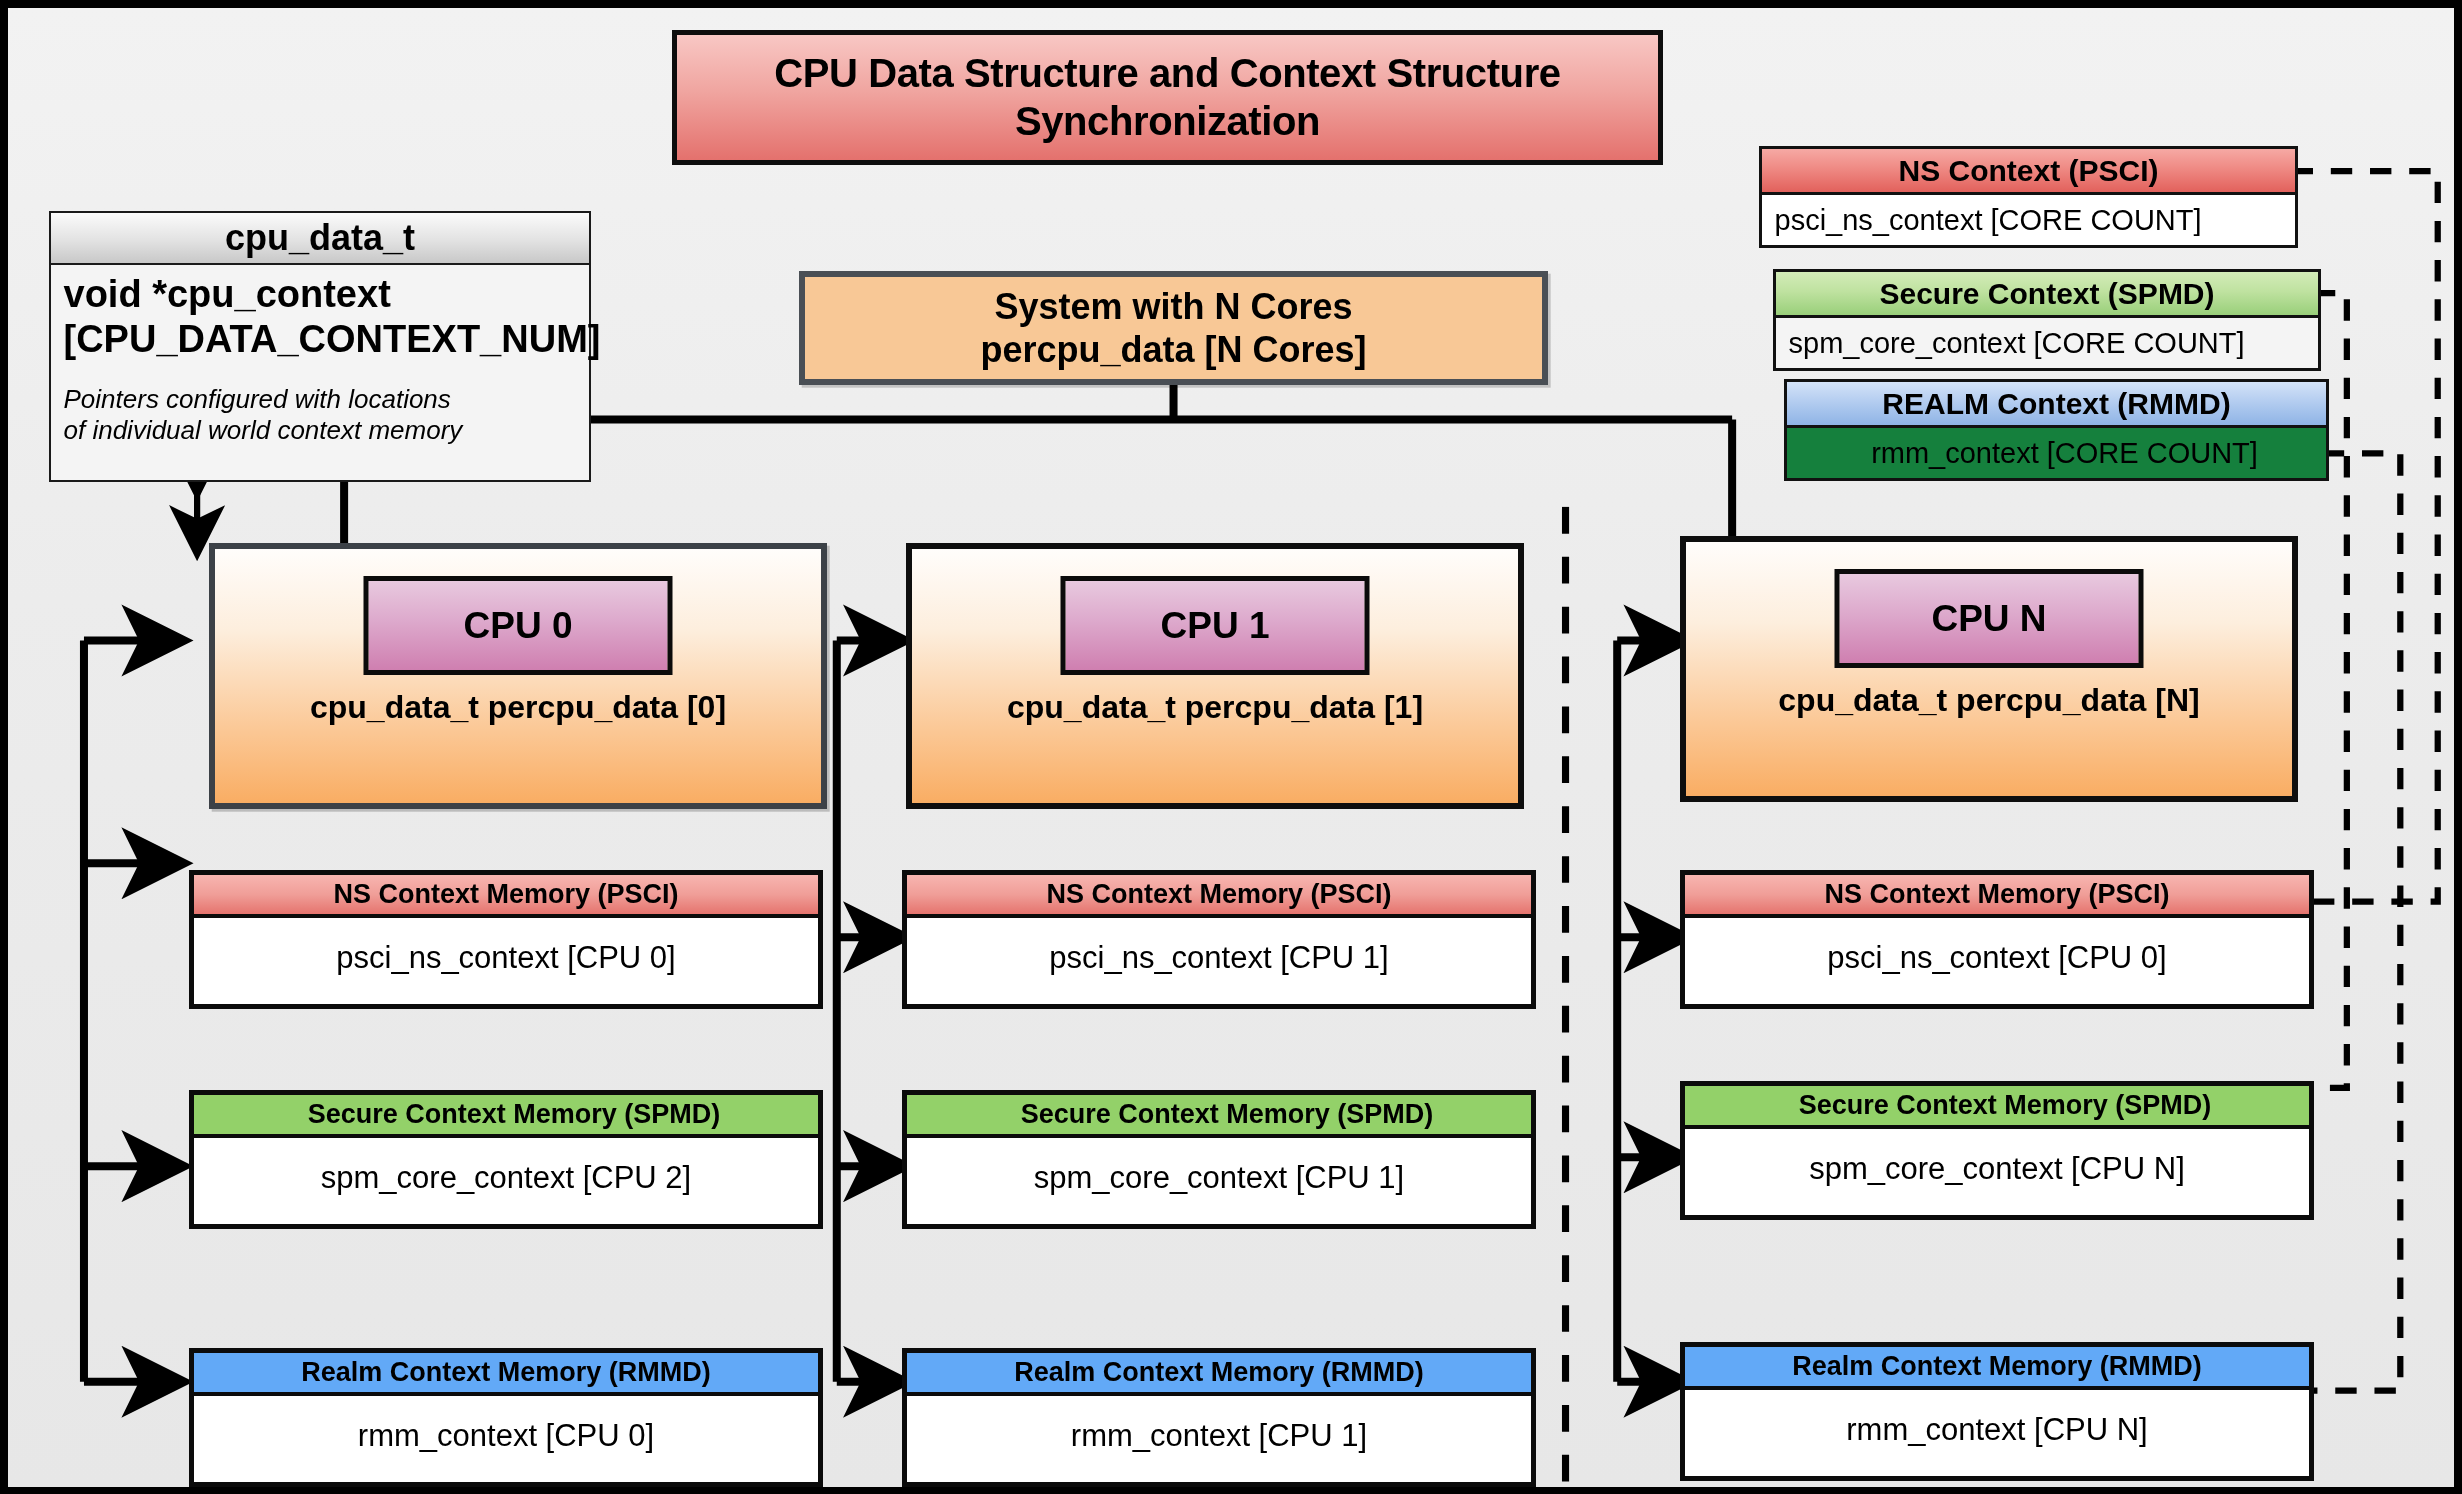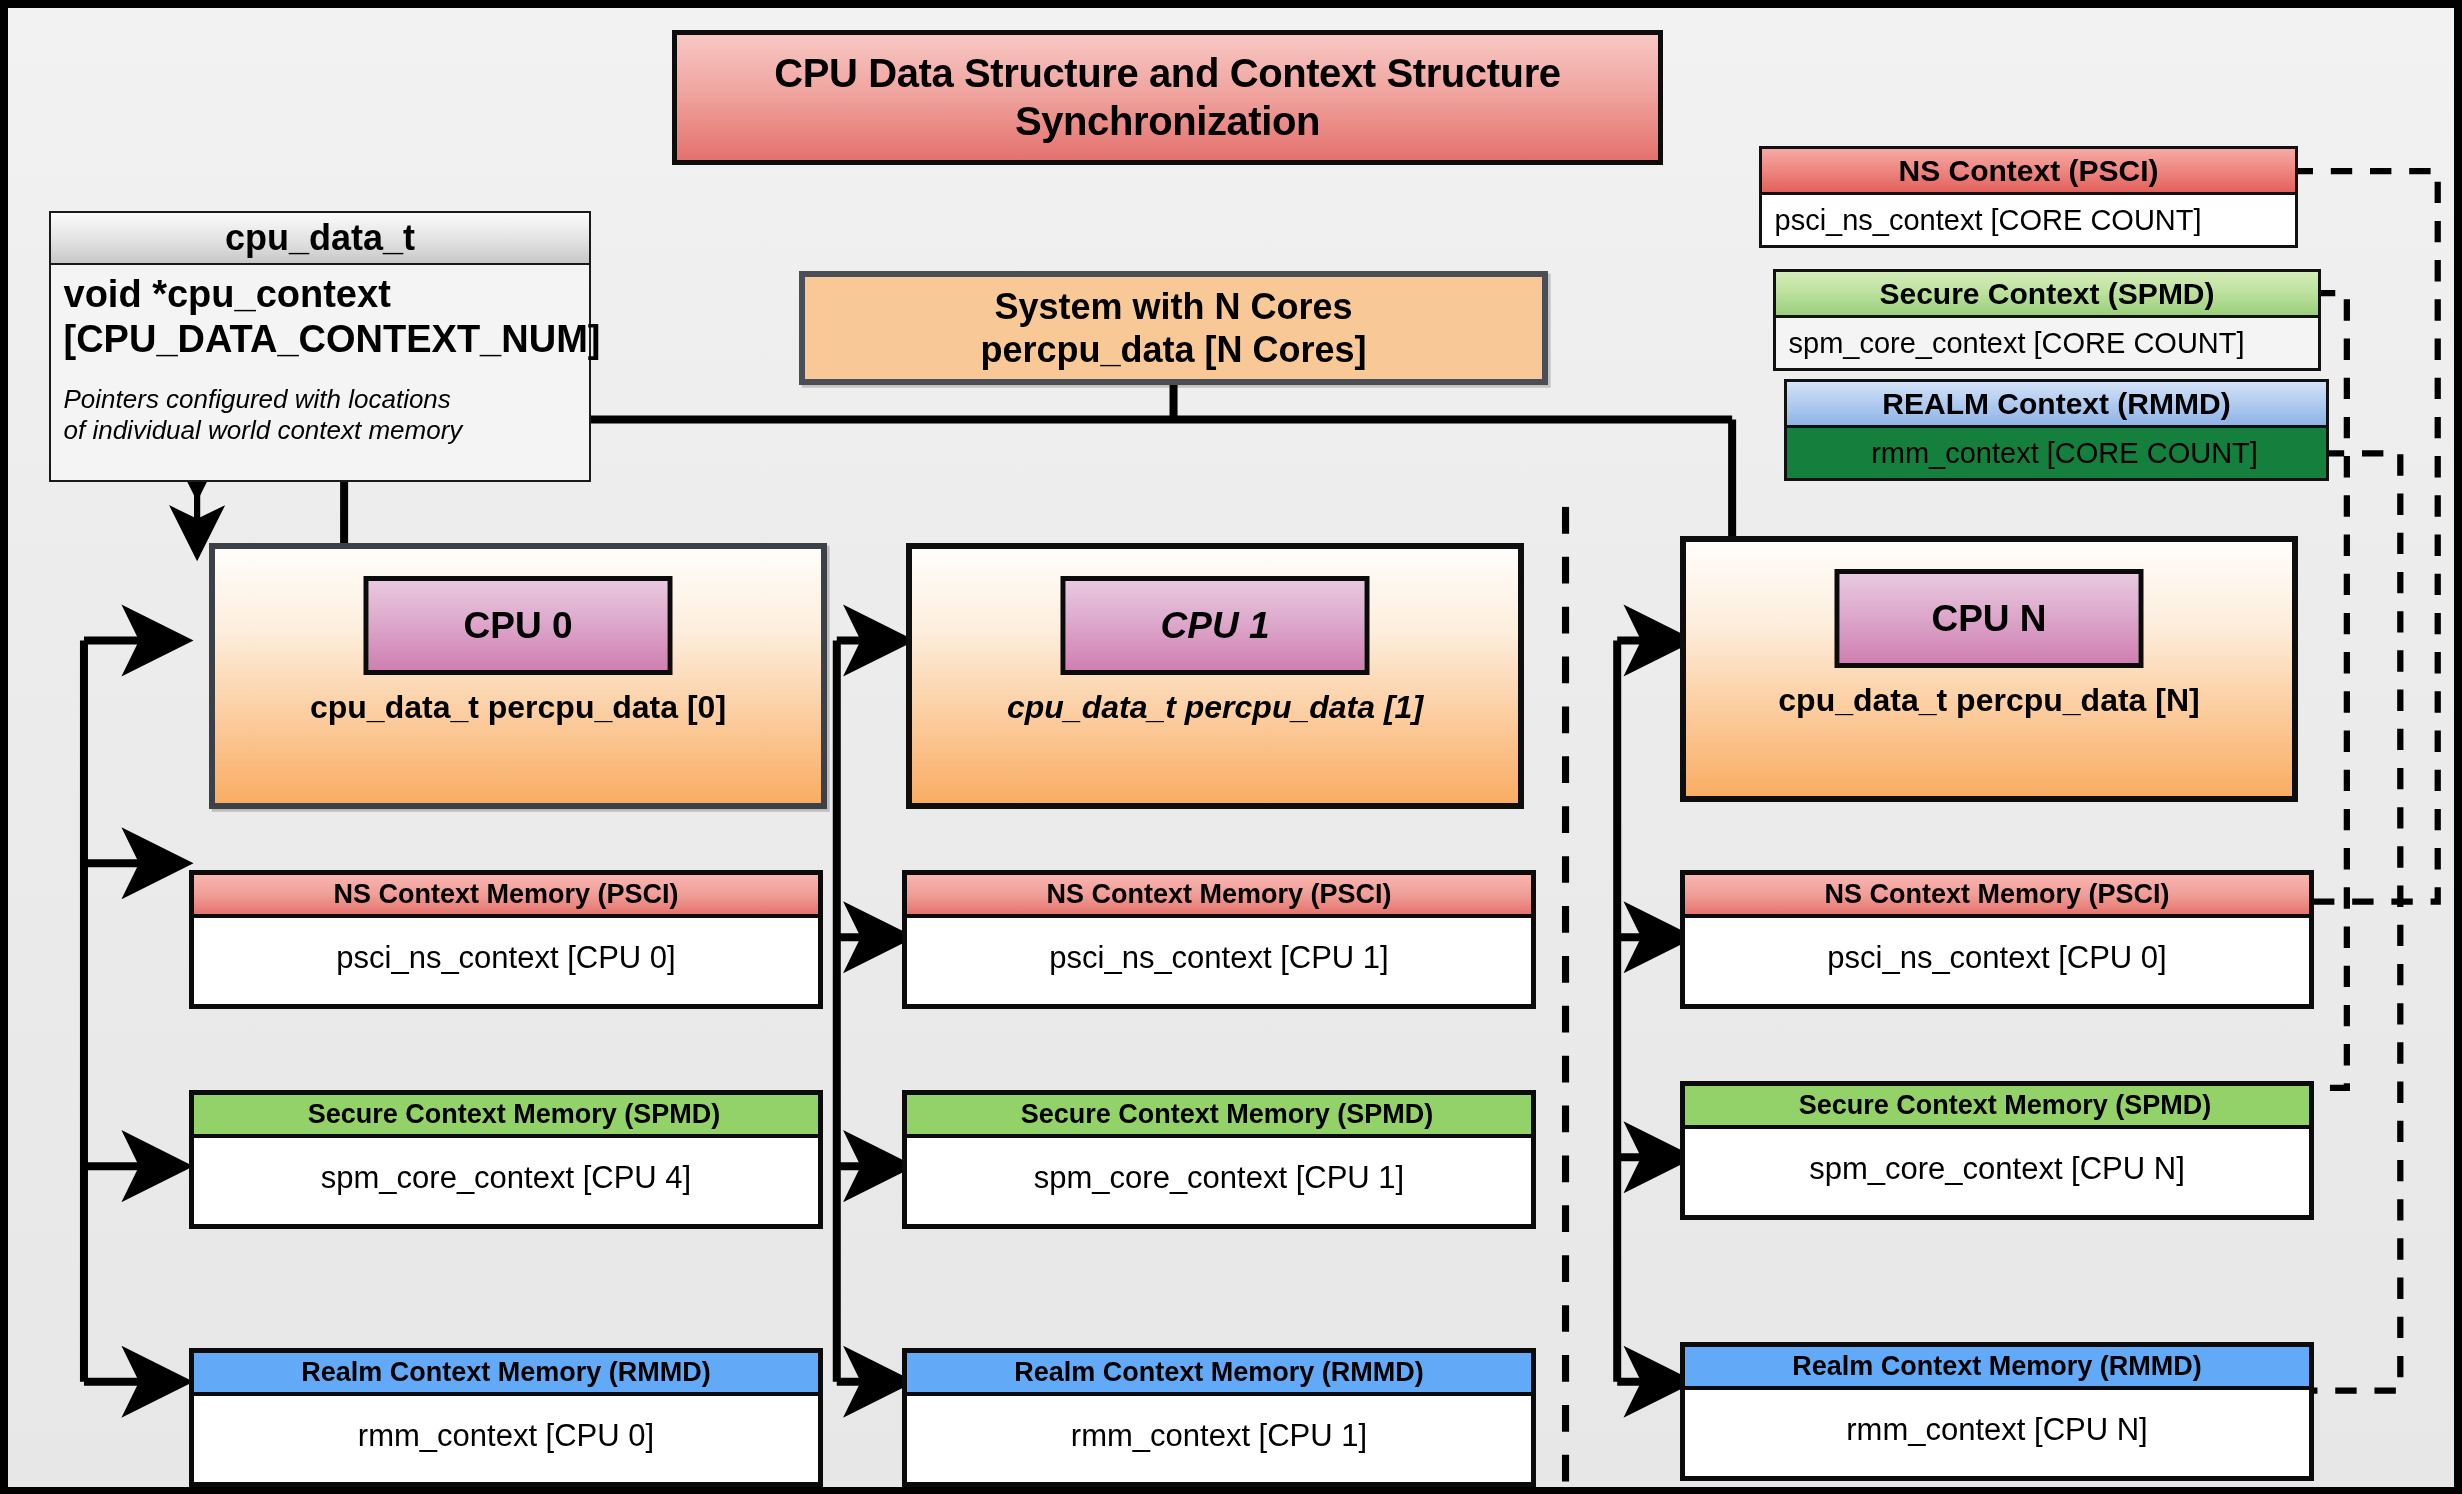--- a/index.html
+++ b/index.html
@@ -222,28 +222,28 @@
     <div class="cpu-block" style="left:201px;top:535px;">
       <div class="cpu-chip">CPU 0</div>
       <div class="cpu-label">cpu_data_t percpu_data [0]</div>
     </div>
     <div class="mem" style="left:181px;top:845px;">
       <div class="hd hd-flat-red">NS Context Memory (PSCI)</div>
       <div class="bd">psci_ns_context [CPU 0]</div>
     </div>
     <div class="mem" style="left:181px;top:1065px;">
       <div class="hd hd-flat-green">Secure Context Memory (SPMD)</div>
-      <div class="bd">spm_core_context [CPU 4]</div>
+      <div class="bd">spm_core_context [CPU 2]</div>
     </div>
     <div class="mem" style="left:181px;top:1323px;">
       <div class="hd hd-flat-blue">Realm Context Memory (RMMD)</div>
       <div class="bd">rmm_context [CPU 0]</div>
     </div>
 
-    <div class="cpu-block dark" style="left:898px;top:535px;font-style:italic;">
+    <div class="cpu-block dark" style="left:898px;top:535px;">
       <div class="cpu-chip">CPU 1</div>
       <div class="cpu-label">cpu_data_t percpu_data [1]</div>
     </div>
     <div class="mem" style="left:894px;top:845px;">
       <div class="hd hd-flat-red">NS Context Memory (PSCI)</div>
       <div class="bd">psci_ns_context [CPU 1]</div>
     </div>
     <div class="mem" style="left:894px;top:1065px;">
       <div class="hd hd-flat-green">Secure Context Memory (SPMD)</div>
       <div class="bd">spm_core_context [CPU 1]</div>

